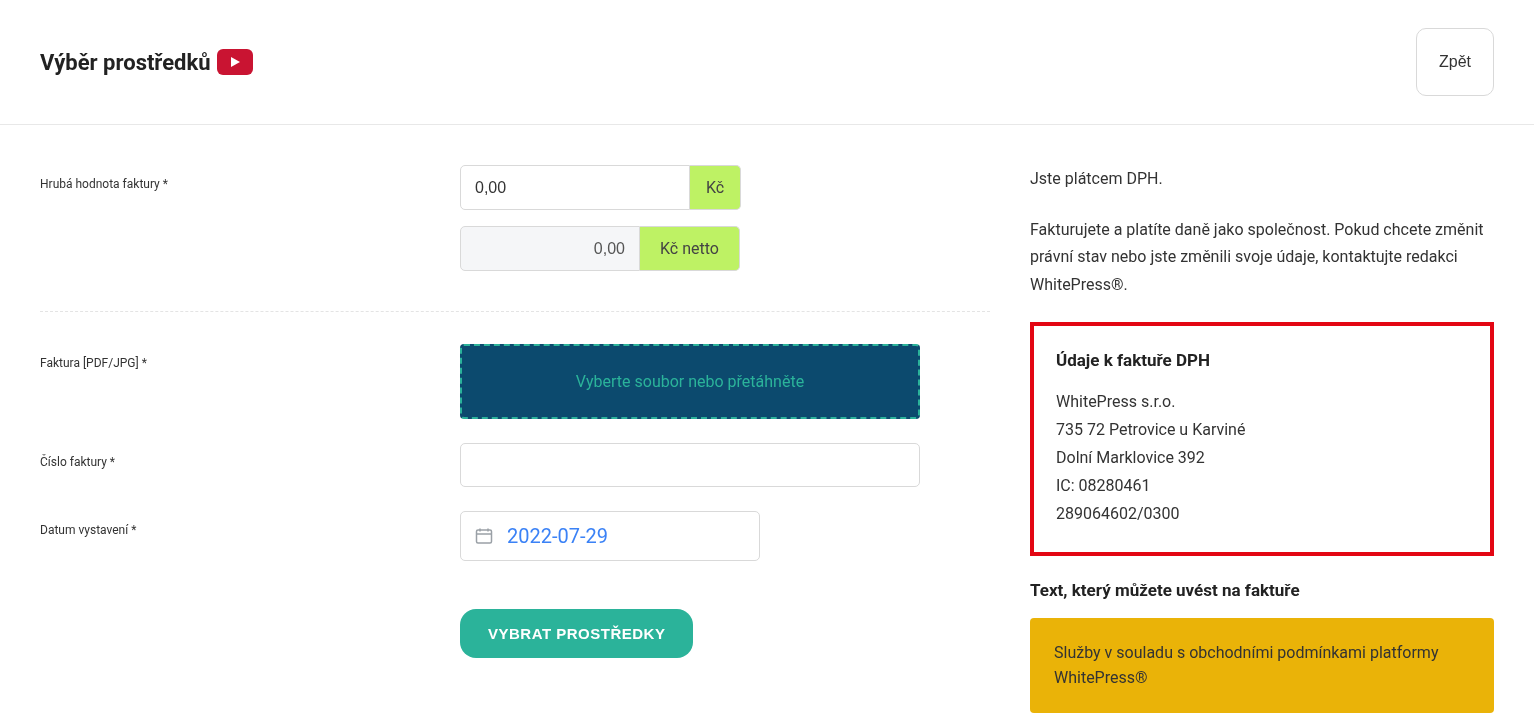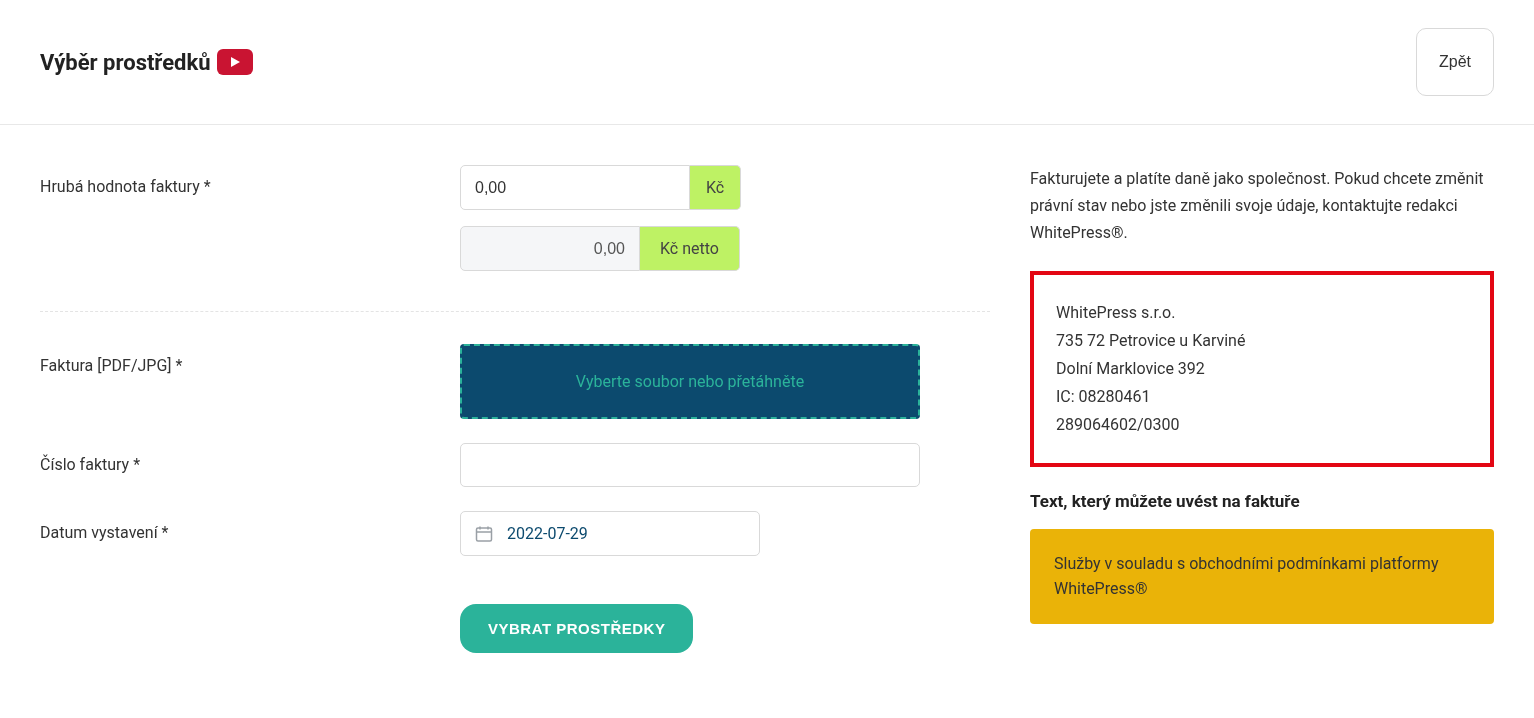--- a/index.html
+++ b/index.html
@@ -57,21 +57,21 @@
     flex: 1;
     padding-top: 0;
   }
   .form-row {
     display: flex;
     align-items: flex-start;
     margin-bottom: 24px;
   }
   .form-label {
     flex: 0 0 420px;
-    font-size: 16px;
+    font-size: 12px;
     color: #333;
     padding-top: 12px;
   }
   .form-field {
     flex: 1;
   }
   .input-group {
     display: flex;
     margin-bottom: 16px;
   }
@@ -134,22 +134,22 @@
     display: flex;
     align-items: center;
     border: 1px solid #d9d9d9;
     border-radius: 5px;
     width: 300px;
     padding: 12px 14px;
     gap: 14px;
   }
   .date-wrap svg { flex-shrink: 0; }
   .date-value {
-    font-size: 16px;
-    color: #0c4a6e;
+    font-size: 20px;
+    color: #3b82f6;
   }
   .btn-submit {
     background: #2bb39a;
     color: #fff;
     border: none;
     border-radius: 16px;
     padding: 16px 28px;
     font-size: 15px;
     font-weight: 600;
     letter-spacing: 0.5px;
@@ -259,23 +259,25 @@
     <div class="form-row">
       <div class="form-label"></div>
       <div class="form-field">
         <button class="btn-submit">VYBRAT PROSTŘEDKY</button>
       </div>
     </div>
 
   </div>
 
   <div class="right-col">
+    <p class="info-text">Jste plátcem DPH.</p>
     <p class="info-text">Fakturujete a platíte daně jako společnost. Pokud chcete změnit právní stav nebo jste změnili svoje údaje, kontaktujte redakci WhitePress®.</p>
 
     <div class="highlight-box">
+      <div class="info-heading">Údaje k faktuře DPH</div>
       <div class="info-line">WhitePress s.r.o.</div>
       <div class="info-line">735 72 Petrovice u Karviné</div>
       <div class="info-line">Dolní Marklovice 392</div>
       <div class="info-line">IC: 08280461</div>
       <div class="info-line">289064602/0300</div>
     </div>
 
     <div class="sub-heading">Text, který můžete uvést na faktuře</div>
     <div class="note-box">Služby v souladu s obchodními podmínkami platformy WhitePress®</div>
   </div>

